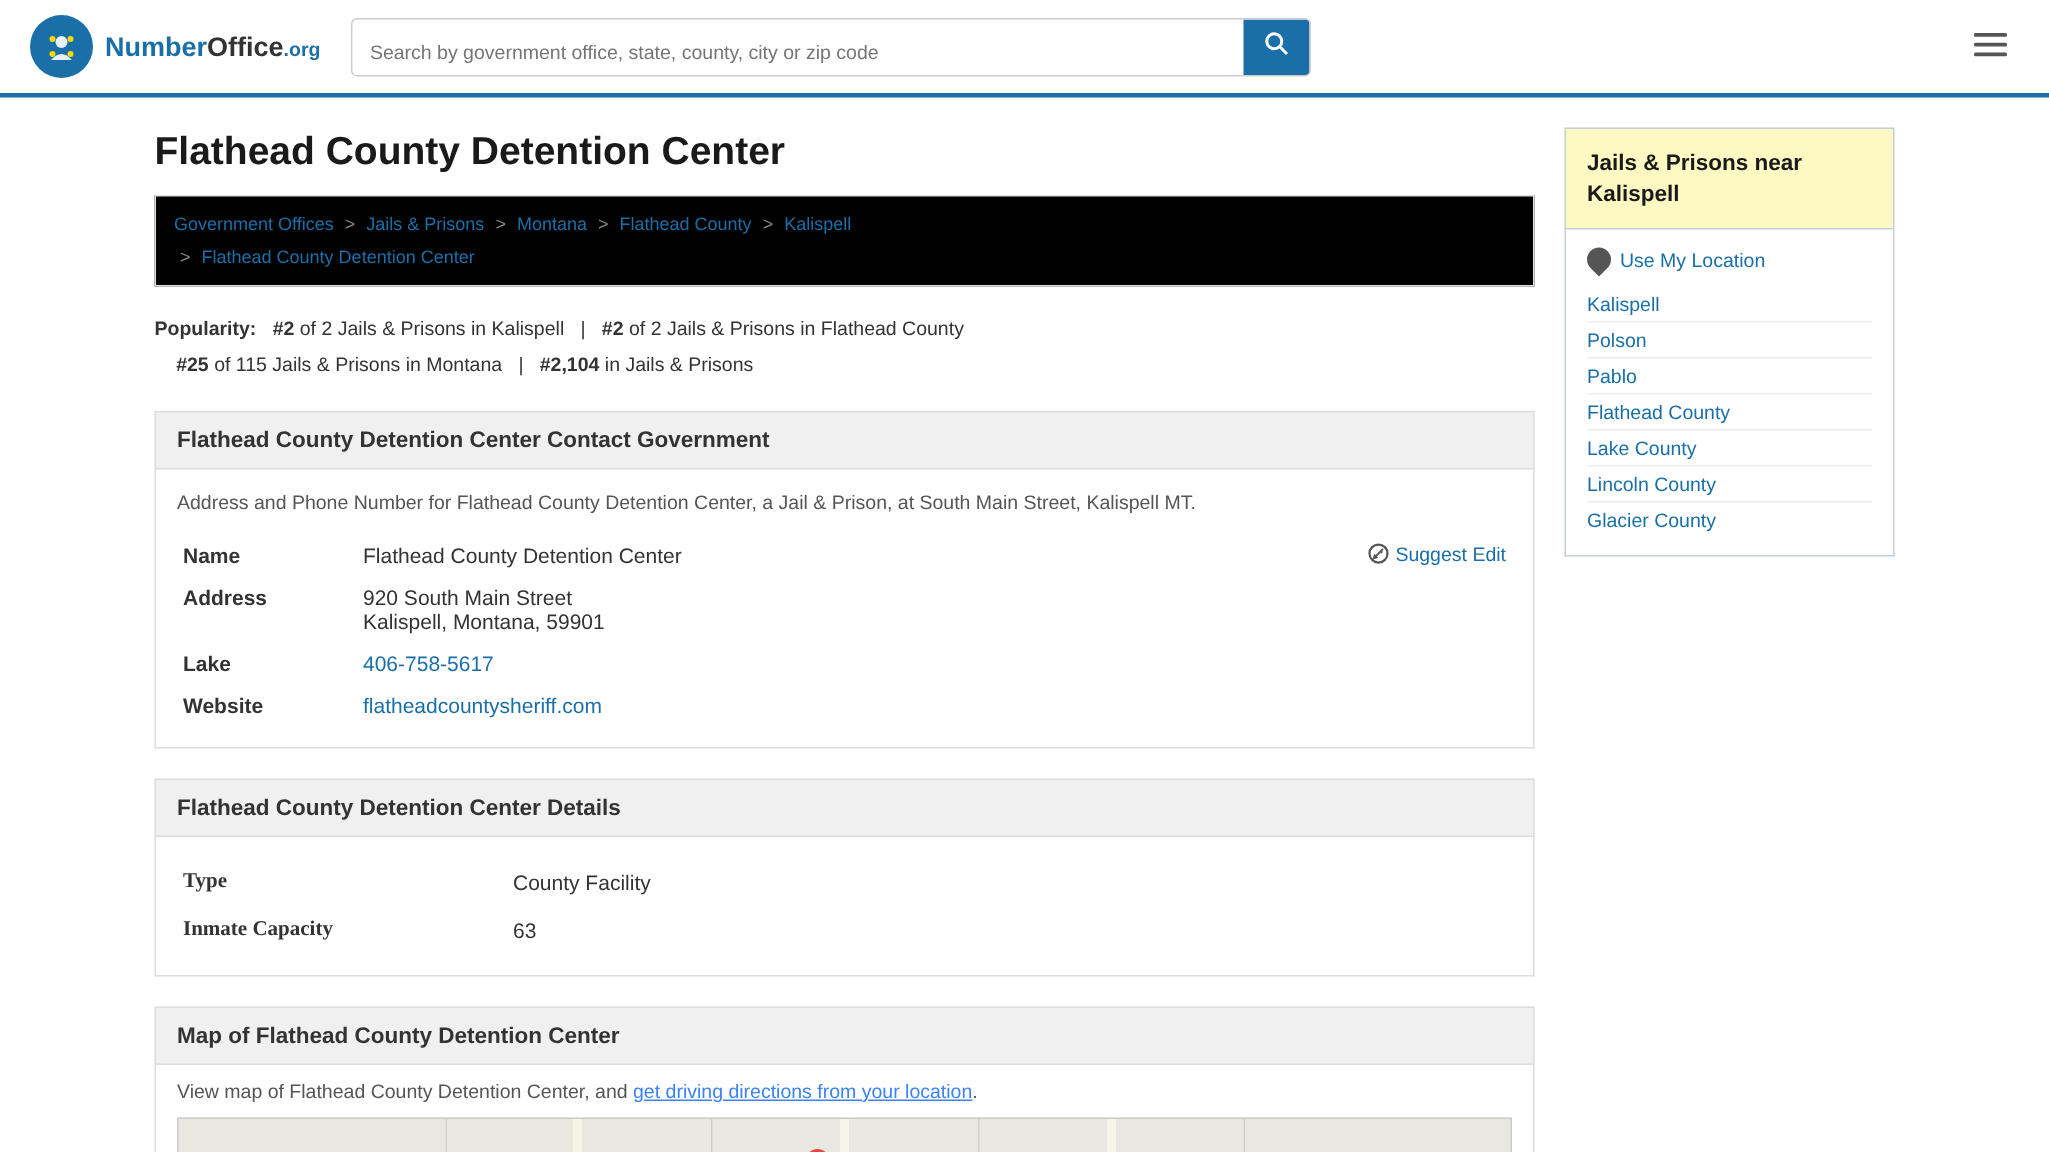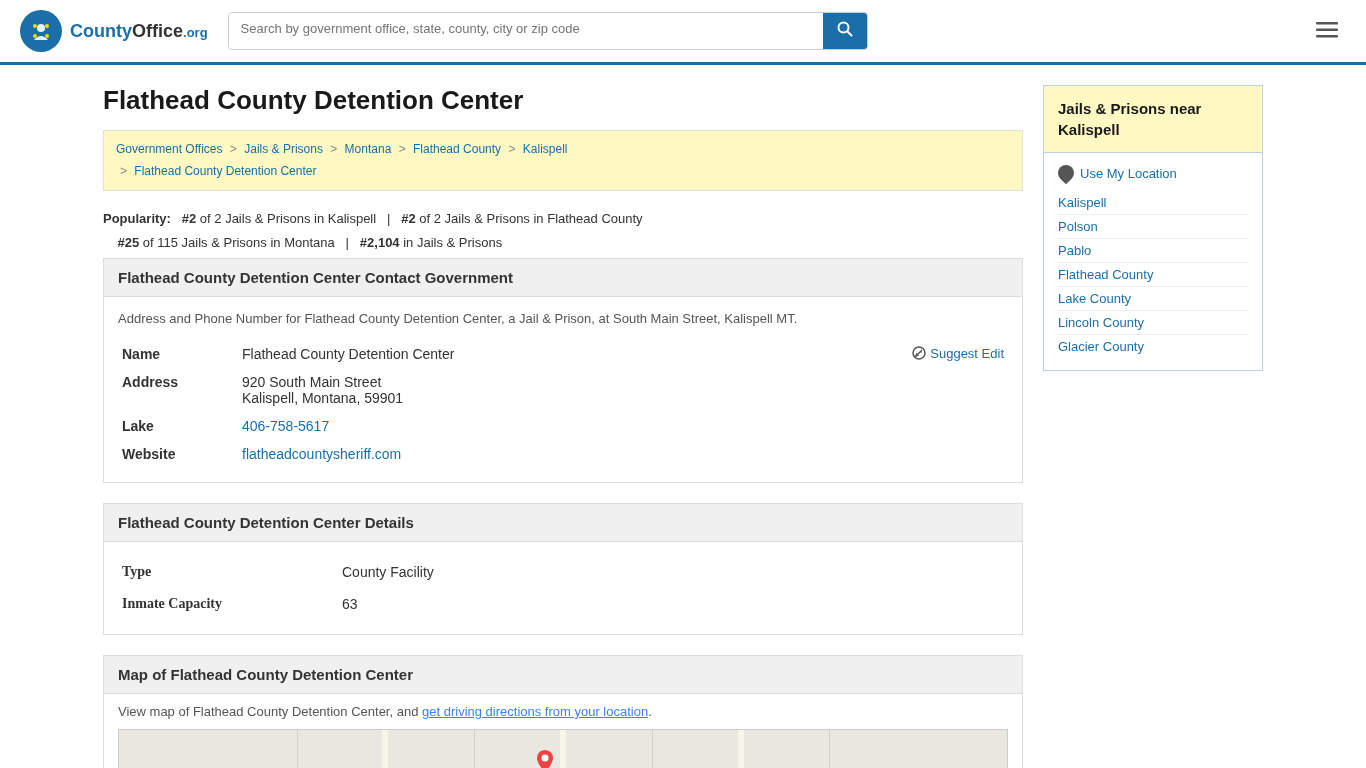--- a/index.html
+++ b/index.html
@@ -29,21 +29,21 @@
       align-items: center;
       justify-content: center;
       color: white;
       font-size: 18px;
     }
 
     #search-bar-area {
       flex: 1;
       max-width: 640px;
       display: flex;
-      align-items: flex-start;
+      align-items: flex-end;
       border: 1px solid #ccc;
       border-radius: 4px;
       overflow: hidden;
     }
     #search-input {
       flex: 1;
       padding: 8px 12px;
       border: none;
       outline: none;
       font-size: 13px;
@@ -82,37 +82,37 @@
 
     #page-title {
       font-size: 26px;
       font-weight: bold;
       color: #1a1a1a;
       margin-bottom: 14px;
     }
 
     
     #breadcrumb-area {
-      background: #fef9c3;
+      background: #000000;
       border: 1px solid #e0e0e0;
       padding: 8px 12px;
       font-size: 12px;
       color: #555;
       line-height: 1.8;
       margin-bottom: 16px;
     }
     #breadcrumb-area a {
       color: #1a6fa8;
       text-decoration: none;
     }
     .breadcrumb-sep { margin: 0 4px; color: #888; }
 
     
     #popularity-area {
-      margin-bottom: 4px;
+      margin-bottom: 20px;
       font-size: 13px;
       line-height: 1.8;
     }
     #popularity-area strong { font-weight: bold; }
 
     
     .section-header {
       background: #f0f0f0;
       border: 1px solid #ddd;
       padding: 10px 14px;
@@ -273,21 +273,21 @@
         <circle cx="13" cy="10" r="4" fill="white" opacity="0.9"></circle>
         <path d="M6 22 Q13 14 20 22" fill="white" opacity="0.9"></path>
         <circle cx="7" cy="8" r="2" fill="#ffd700"></circle>
         <circle cx="19" cy="8" r="2" fill="#ffd700"></circle>
         <circle cx="7" cy="18" r="2" fill="#ffd700"></circle>
         <circle cx="19" cy="18" r="2" fill="#ffd700"></circle>
       </svg>
     </div>
     <div>
       <span style="font-size:18px;font-weight:bold;color:#333;">
-        <span style="color:#1a6fa8;">County</span><span>Office</span><span style="color:#1a6fa8;font-size:13px;">.org</span>
+        <span style="color:#1a6fa8;">Number</span><span>Office</span><span style="color:#1a6fa8;font-size:13px;">.org</span>
       </span>
     </div>
   </div>
 
   <div id="search-bar-area">
     <input id="search-input" type="text" placeholder="Search by government office, state, county, city or zip code" style="">
     <button id="search-button">
       <svg width="16" height="16" viewBox="0 0 16 16" fill="white">
         <circle cx="6.5" cy="6.5" r="5" stroke="white" stroke-width="2" fill="none"></circle>
         <line x1="10.5" y1="10.5" x2="15" y2="15" stroke="white" stroke-width="2"></line>

